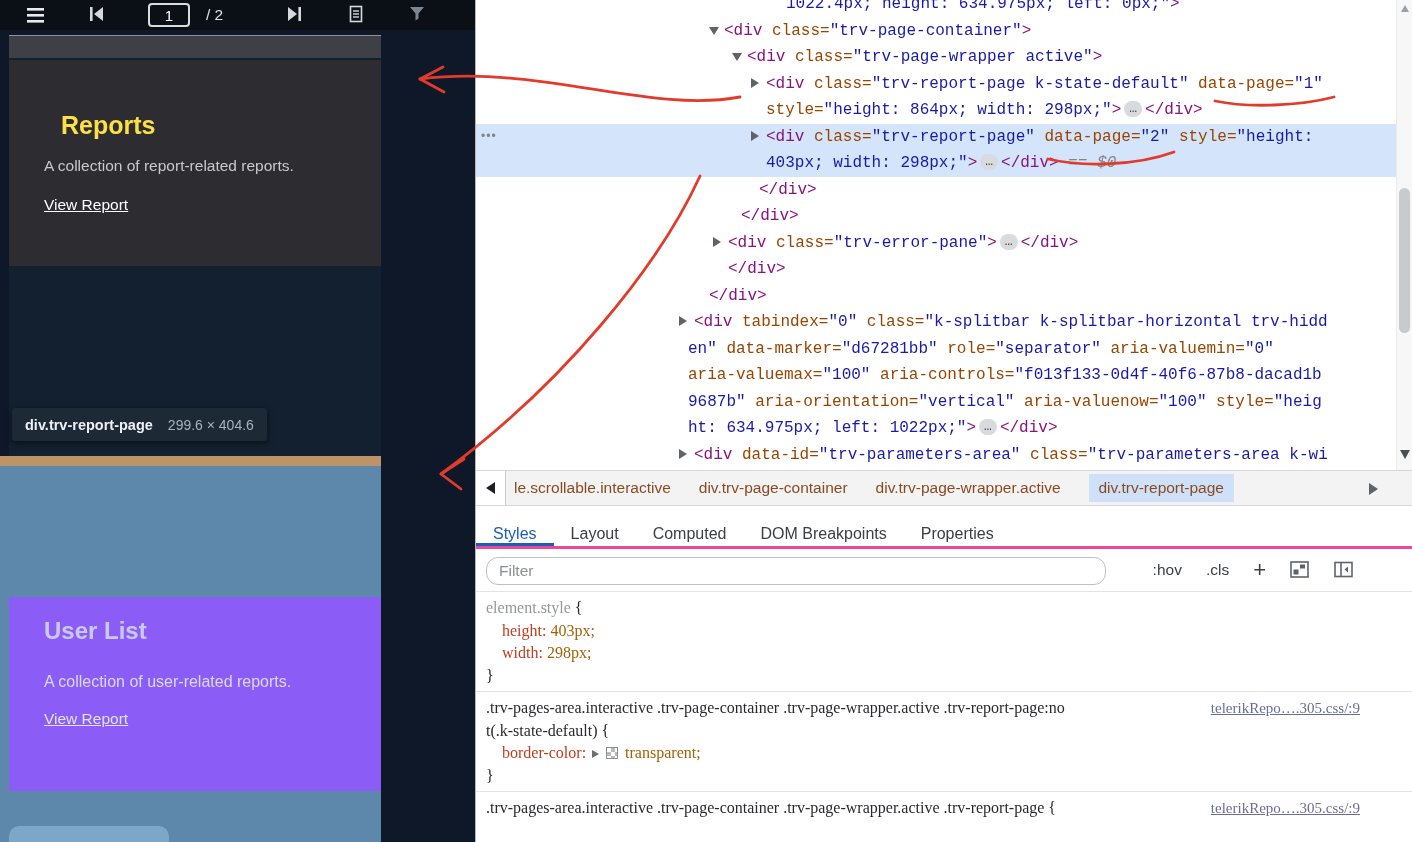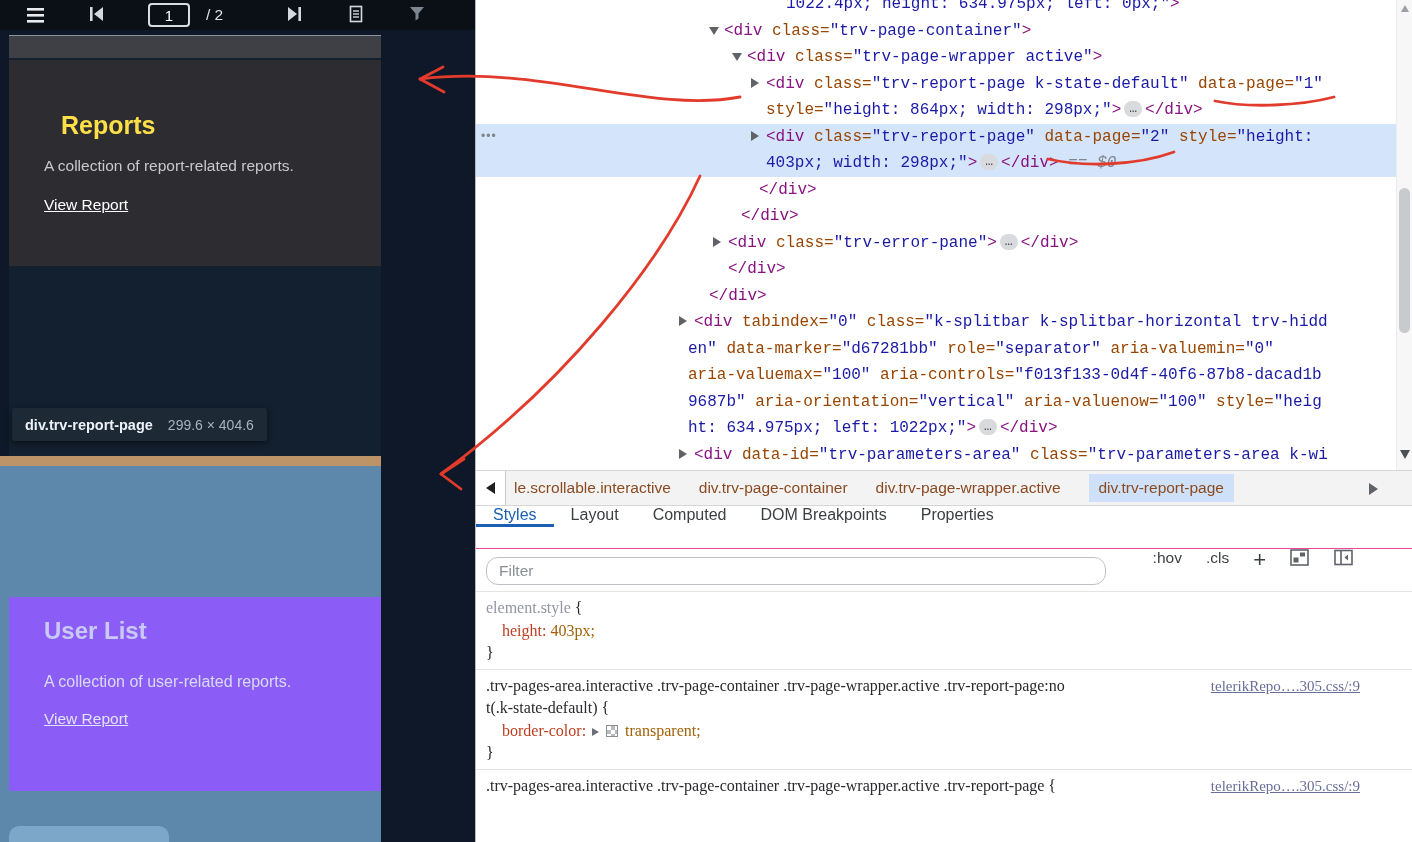--- a/index.html
+++ b/index.html
@@ -69,30 +69,30 @@
           border-bottom:1px solid #d6d6d6;display:flex;align-items:center;font-size:15.5px;color:#8a4a21}
   #crumb-left{width:30px;height:34px;background:#fff;border-right:1px solid #c9c9c9;display:flex;
           align-items:center;justify-content:center;flex:none}
   #crumb-left .tri{width:0;height:0;border-right:9px solid #202124;border-top:6px solid transparent;border-bottom:6px solid transparent}
   #crumb-items{display:flex;align-items:center;gap:28px;margin-left:8px;white-space:nowrap;overflow:hidden;flex:1}
   .crumb{flex:none}
   .crumb.active{background:#cfe1f8;padding:5px 10px}
   #crumb-right{position:absolute;right:34px;top:12px;width:0;height:0;border-left:9px solid #5f6368;
           border-top:6px solid transparent;border-bottom:6px solid transparent}
 
-  #tabs-bar{position:absolute;top:506px;left:0;right:0;height:43px;background:#fff;border-bottom:1px solid #ec4899;
-          display:flex;align-items:flex-start;font-size:16px;color:#3c4043;padding-left:0}
+  #tabs-bar{position:absolute;top:506px;left:0;right:0;height:43px;background:#fff;border-bottom:3px solid #ec4899;
+          display:flex;align-items:flex-end;font-size:16px;color:#3c4043;padding-left:0}
   .tab{padding:0 17px;display:flex;align-items:center;border-bottom:3px solid transparent}
   .tab.active{color:#1a5fb4;border-bottom-color:#1a5fb4}
 
   #filter-row{position:absolute;top:549px;left:0;right:0;height:43px;background:#fff;border-bottom:1px solid #e4e4e4}
   #filter-input{position:absolute;left:10px;top:8px;width:620px;height:28px;border:1px solid #bdc1c6;border-radius:12px;
           padding:0 12px;font-size:15.5px;font-family:"Liberation Sans",sans-serif;color:#333;outline:none;background:#fff}
   #filter-input::placeholder{color:#8b9095}
-  #filter-controls{position:absolute;right:58px;top:0;height:42px;display:flex;align-items:flex-start;gap:24px;
+  #filter-controls{position:absolute;right:58px;top:0;height:42px;display:flex;align-items:center;gap:24px;
           color:#3c4043;font-size:15.5px}
   #plus-btn{font-size:22px;line-height:1;color:#3c4043}
 
   #styles{position:absolute;top:592px;left:0;right:0;bottom:0;background:#fff;font-family:Liberation Serif, serif;
           font-size:16px;overflow:hidden;color:#2a2a2e}
   .style-section{padding:5px 0 4px;border-top:1px solid #e4e4e4}
   .style-section.first{border-top:none}
   .srow{line-height:22.5px;padding-left:10px;white-space:pre-wrap}
   .es-label{color:#9196a1}
   .sel-text{color:#2a2a2e;display:inline-block;max-width:580px;word-break:break-all;vertical-align:top}
@@ -221,20 +221,21 @@
           <path d="M14 5.5 L10.5 8.5 L14 11.5 Z" fill="#5f6368"></path>
         </svg>
       </div>
     </div>
 
     <div id="styles">
       <div>
           <div class="style-section first">
             <div class="srow"><span class="es-label">element.style</span><span class="brace"> {</span></div>
             <div class="prop-row"><span class="prop-name">height:</span><span class="prop-val"> </span><span class="prop-val">403px;</span></div>
+            <div class="prop-row"><span class="prop-name">width:</span><span class="prop-val"> </span><span class="prop-val">298px;</span></div>
             <div class="srow"><span class="brace">}</span></div>
           </div>
           <div class="style-section">
             <div class="srow"><span class="css-link">telerikRepo….305.css/:9</span><span class="sel-text">.trv-pages-area.interactive .trv-page-container .trv-page-wrapper.active .trv-report-page:not(.k-state-default) {</span></div>
             <div class="prop-row"><span class="prop-name">border-color:</span><span class="expand-tri"></span><span class="swatch"></span><span class="prop-val">transparent;</span></div>
             <div class="srow"><span class="brace">}</span></div>
           </div>
           <div class="style-section">
             <div class="srow"><span class="css-link">telerikRepo….305.css/:9</span><span class="sel-text">.trv-pages-area.interactive .trv-page-container .trv-page-wrapper.active .trv-report-page {</span></div>
           </div>

